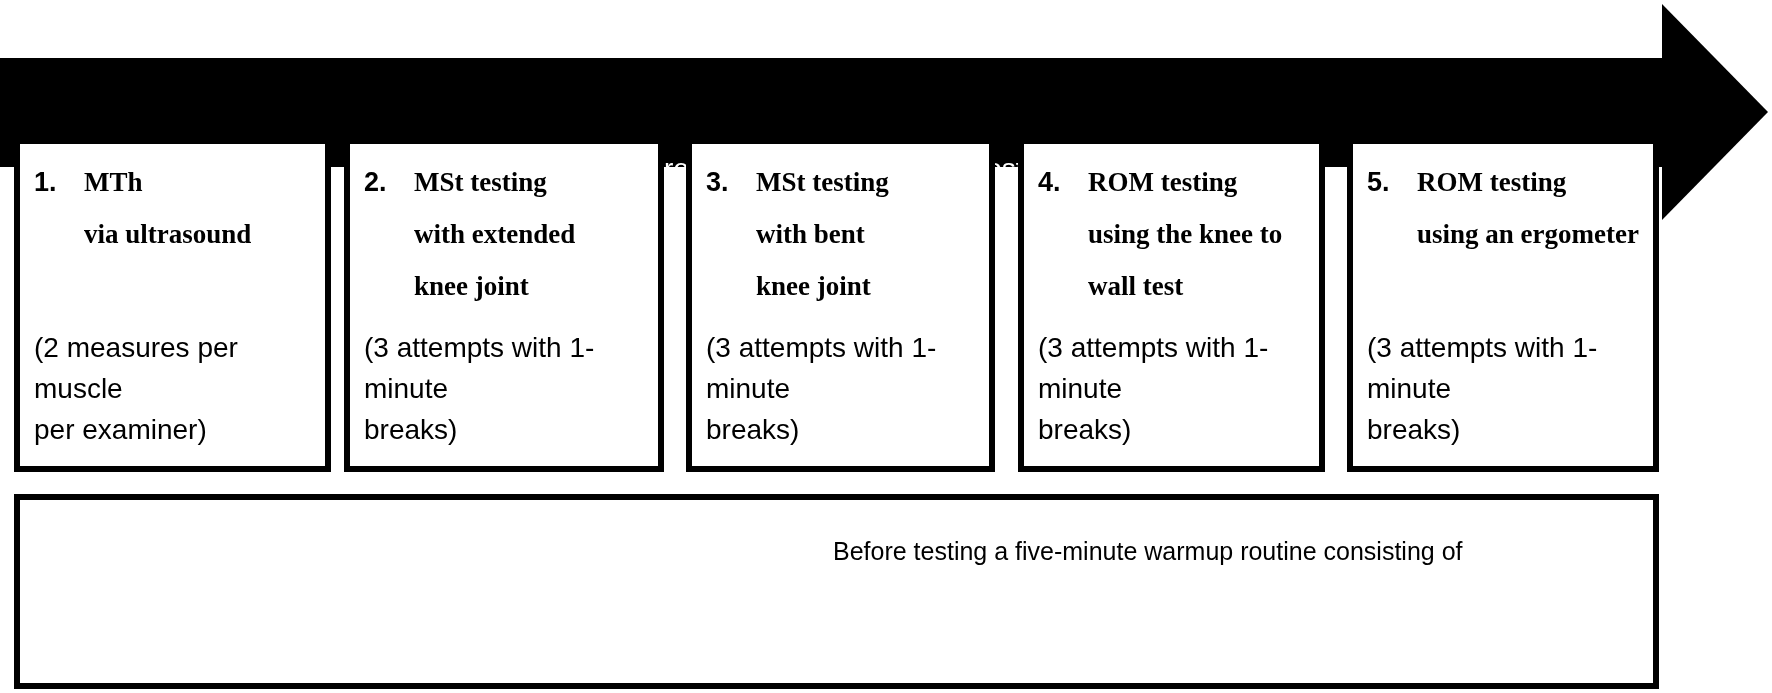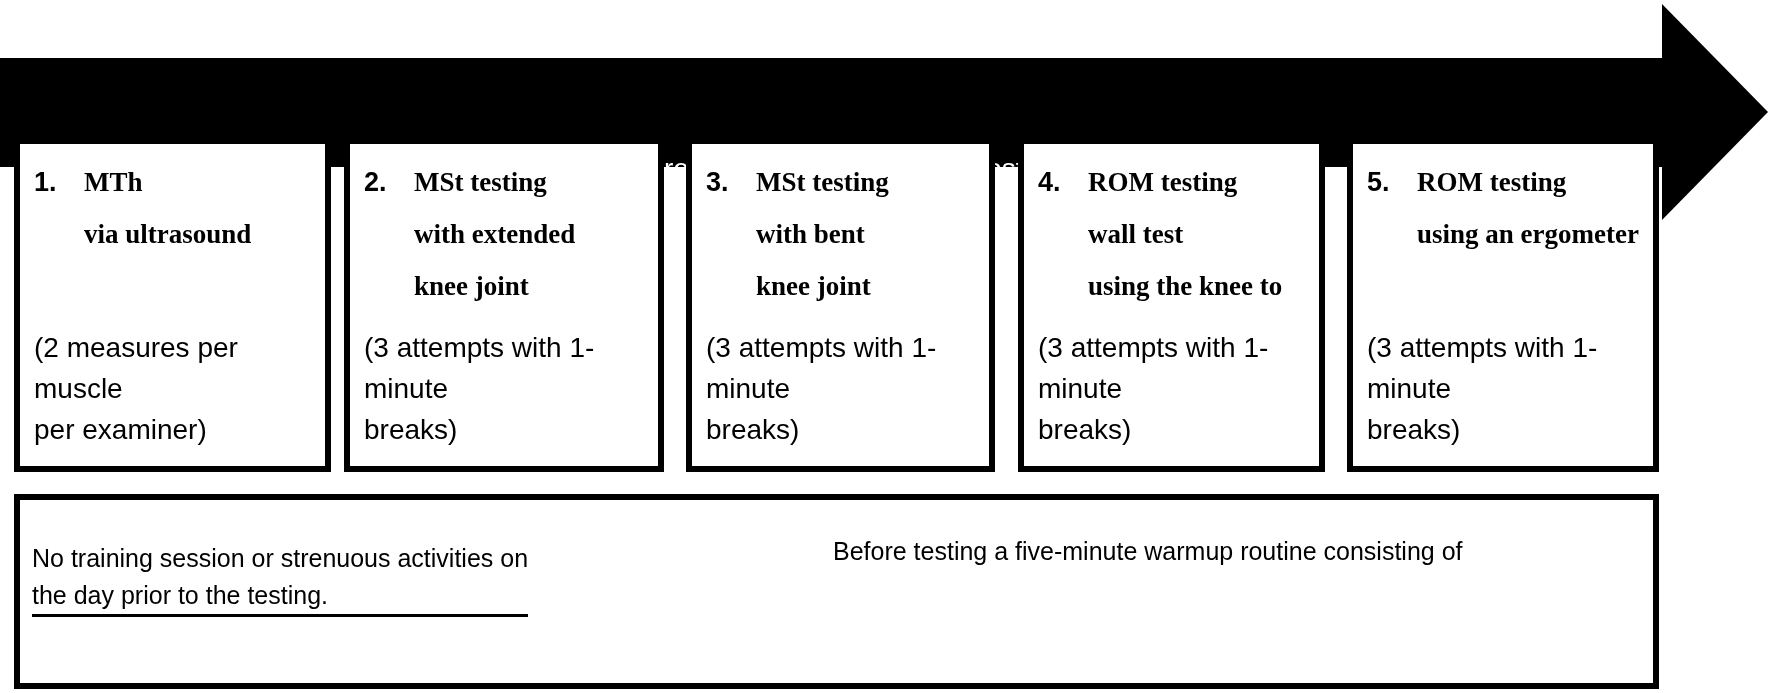--- a/index.html
+++ b/index.html
@@ -154,22 +154,22 @@
       <span>(3 attempts with 1-minute</span>
       <span>breaks)</span>
     </div>
   </div>
 
   <div class="step s4">
     <div class="step-head">
       <div class="step-num">4.</div>
       <div class="step-title">
         <span>ROM testing</span>
+        <span>using the knee to</span>
         <span>wall test</span>
-        <span>using the knee to</span>
       </div>
     </div>
     <div class="step-note">
       <span>(3 attempts with 1-minute</span>
       <span>breaks)</span>
     </div>
   </div>
 
   <div class="step s5">
     <div class="step-head">
@@ -179,22 +179,18 @@
         <span>using an ergometer</span>
       </div>
     </div>
     <div class="step-note">
       <span>(3 attempts with 1-minute</span>
       <span>breaks)</span>
     </div>
   </div>
 
   <div class="footer">
-    <div class="footer-left">
-      <span>No training session or strenuous activities on</span>
-      <span class="underlined">the day prior to the testing.</span>
-    </div>
     <div class="footer-right">
       <span>Before testing a five-minute warmup routine consisting of</span>
     </div>
   </div>
 
 </div>
 
 </body></html>

